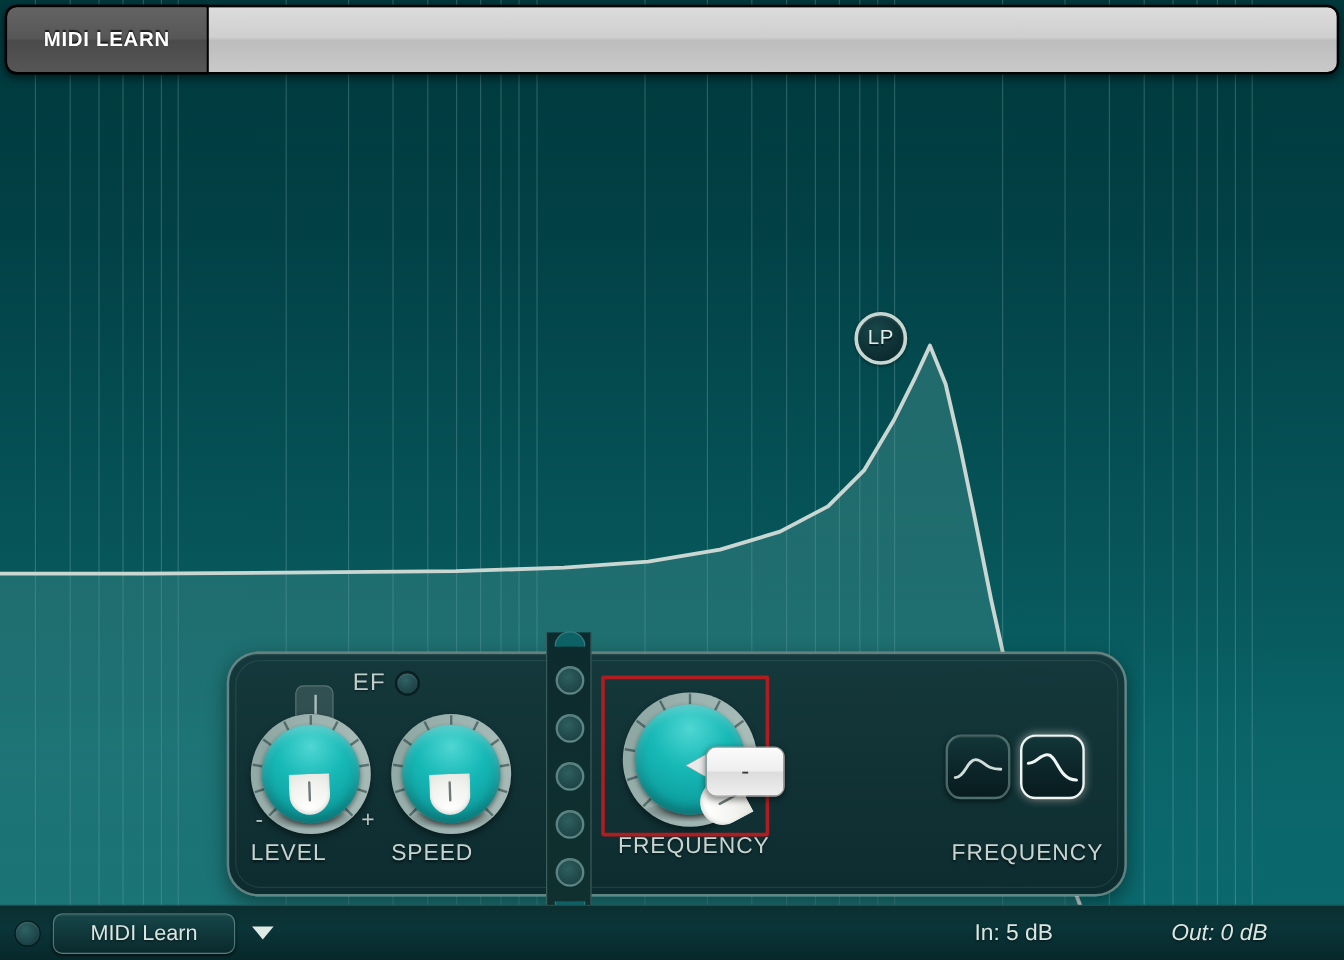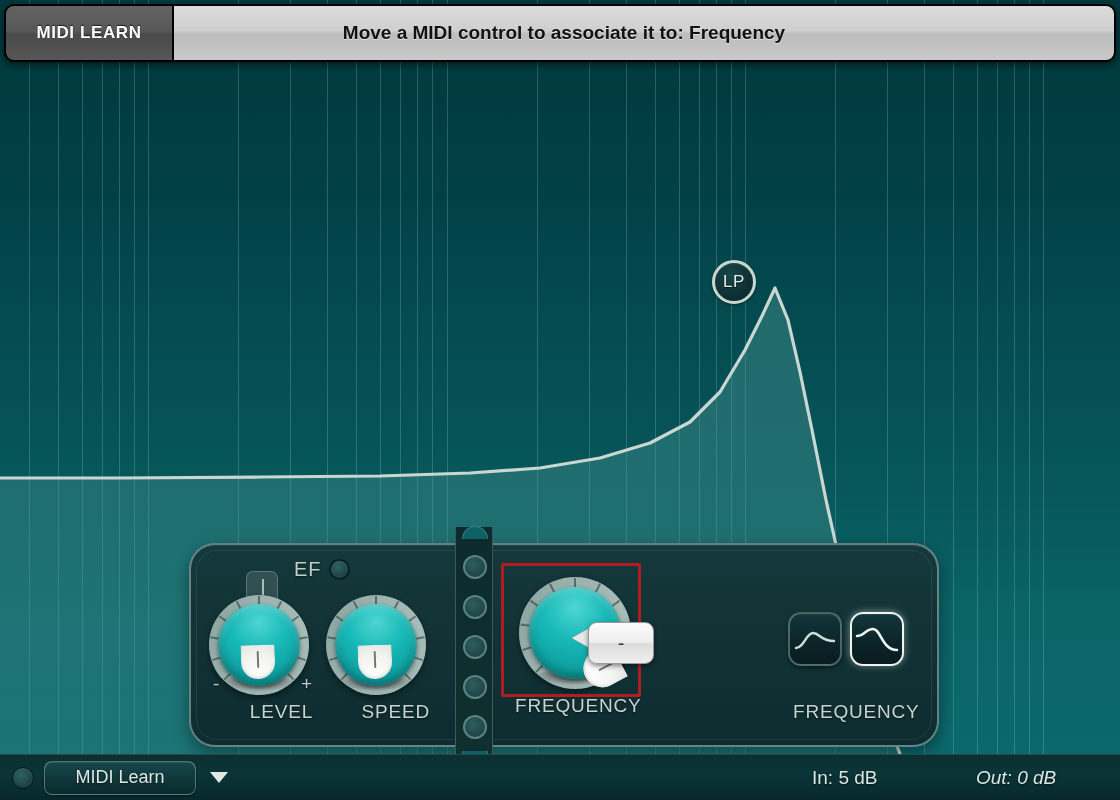--- a/index.html
+++ b/index.html
@@ -127,21 +127,21 @@
     box-shadow:inset 0 -2px 3px rgba(0,0,0,.12);
   }
   .knob-pointer b{
     position:absolute; left:16px; top:6px; width:2px; height:17px; background:#6e7a78; border-radius:1px;
   }
   .knob-shadow{
     position:absolute; left:14px; bottom:4px; width:72px; height:16px; border-radius:50%;
     background:radial-gradient(ellipse at 50% 40%, rgba(0,0,0,.55) 0%, rgba(0,0,0,0) 72%);
   }
   .knob-label{
-    position:absolute; top:106px; left:0; width:104px; text-align:right;
+    position:absolute; top:106px; left:0; width:104px; text-align:left;
     color:#c7d4d1; font-size:19px; letter-spacing:.8px;
     text-shadow:0 1px 2px rgba(0,0,0,.6);
   }
   .plusminus{
     position:absolute; color:#b9c8c5; font-size:19px; text-shadow:0 1px 2px rgba(0,0,0,.6);
   }
 
   
   .ef-label{
     position:absolute; color:#c0cecb; font-size:20px; letter-spacing:1px;
@@ -406,21 +406,20 @@
   </div>
   <div class="resp-btn active" style="left:850px; top:612px;">
     <svg width="50" height="50" viewBox="0 0 50 50">
       <path d="M5 22 C12 22, 14 15, 21 15 C29 15, 30 36, 45 36" fill="none" stroke="#eef5f2" stroke-width="2.6" stroke-linecap="round"></path>
     </svg>
   </div>
   <div class="resp-label" style="left:793px; top:701px;">FREQUENCY</div>
 
   <div class="midi-bar">
     <div class="midi-learn-tab">MIDI LEARN</div>
-    <div class="midi-msg">Move a MIDI control to associate it to: Frequency</div>
   </div>
 
   <div class="statusbar">
     <div class="sb-led"></div>
     <div class="sb-btn">MIDI Learn</div>
     <div class="sb-caret"></div>
     <div class="sb-txt" style="left:812px;">In: 5 dB</div>
     <div class="sb-txt" style="left:976px;font-style:italic;">Out: 0 dB</div>
   </div>
 

